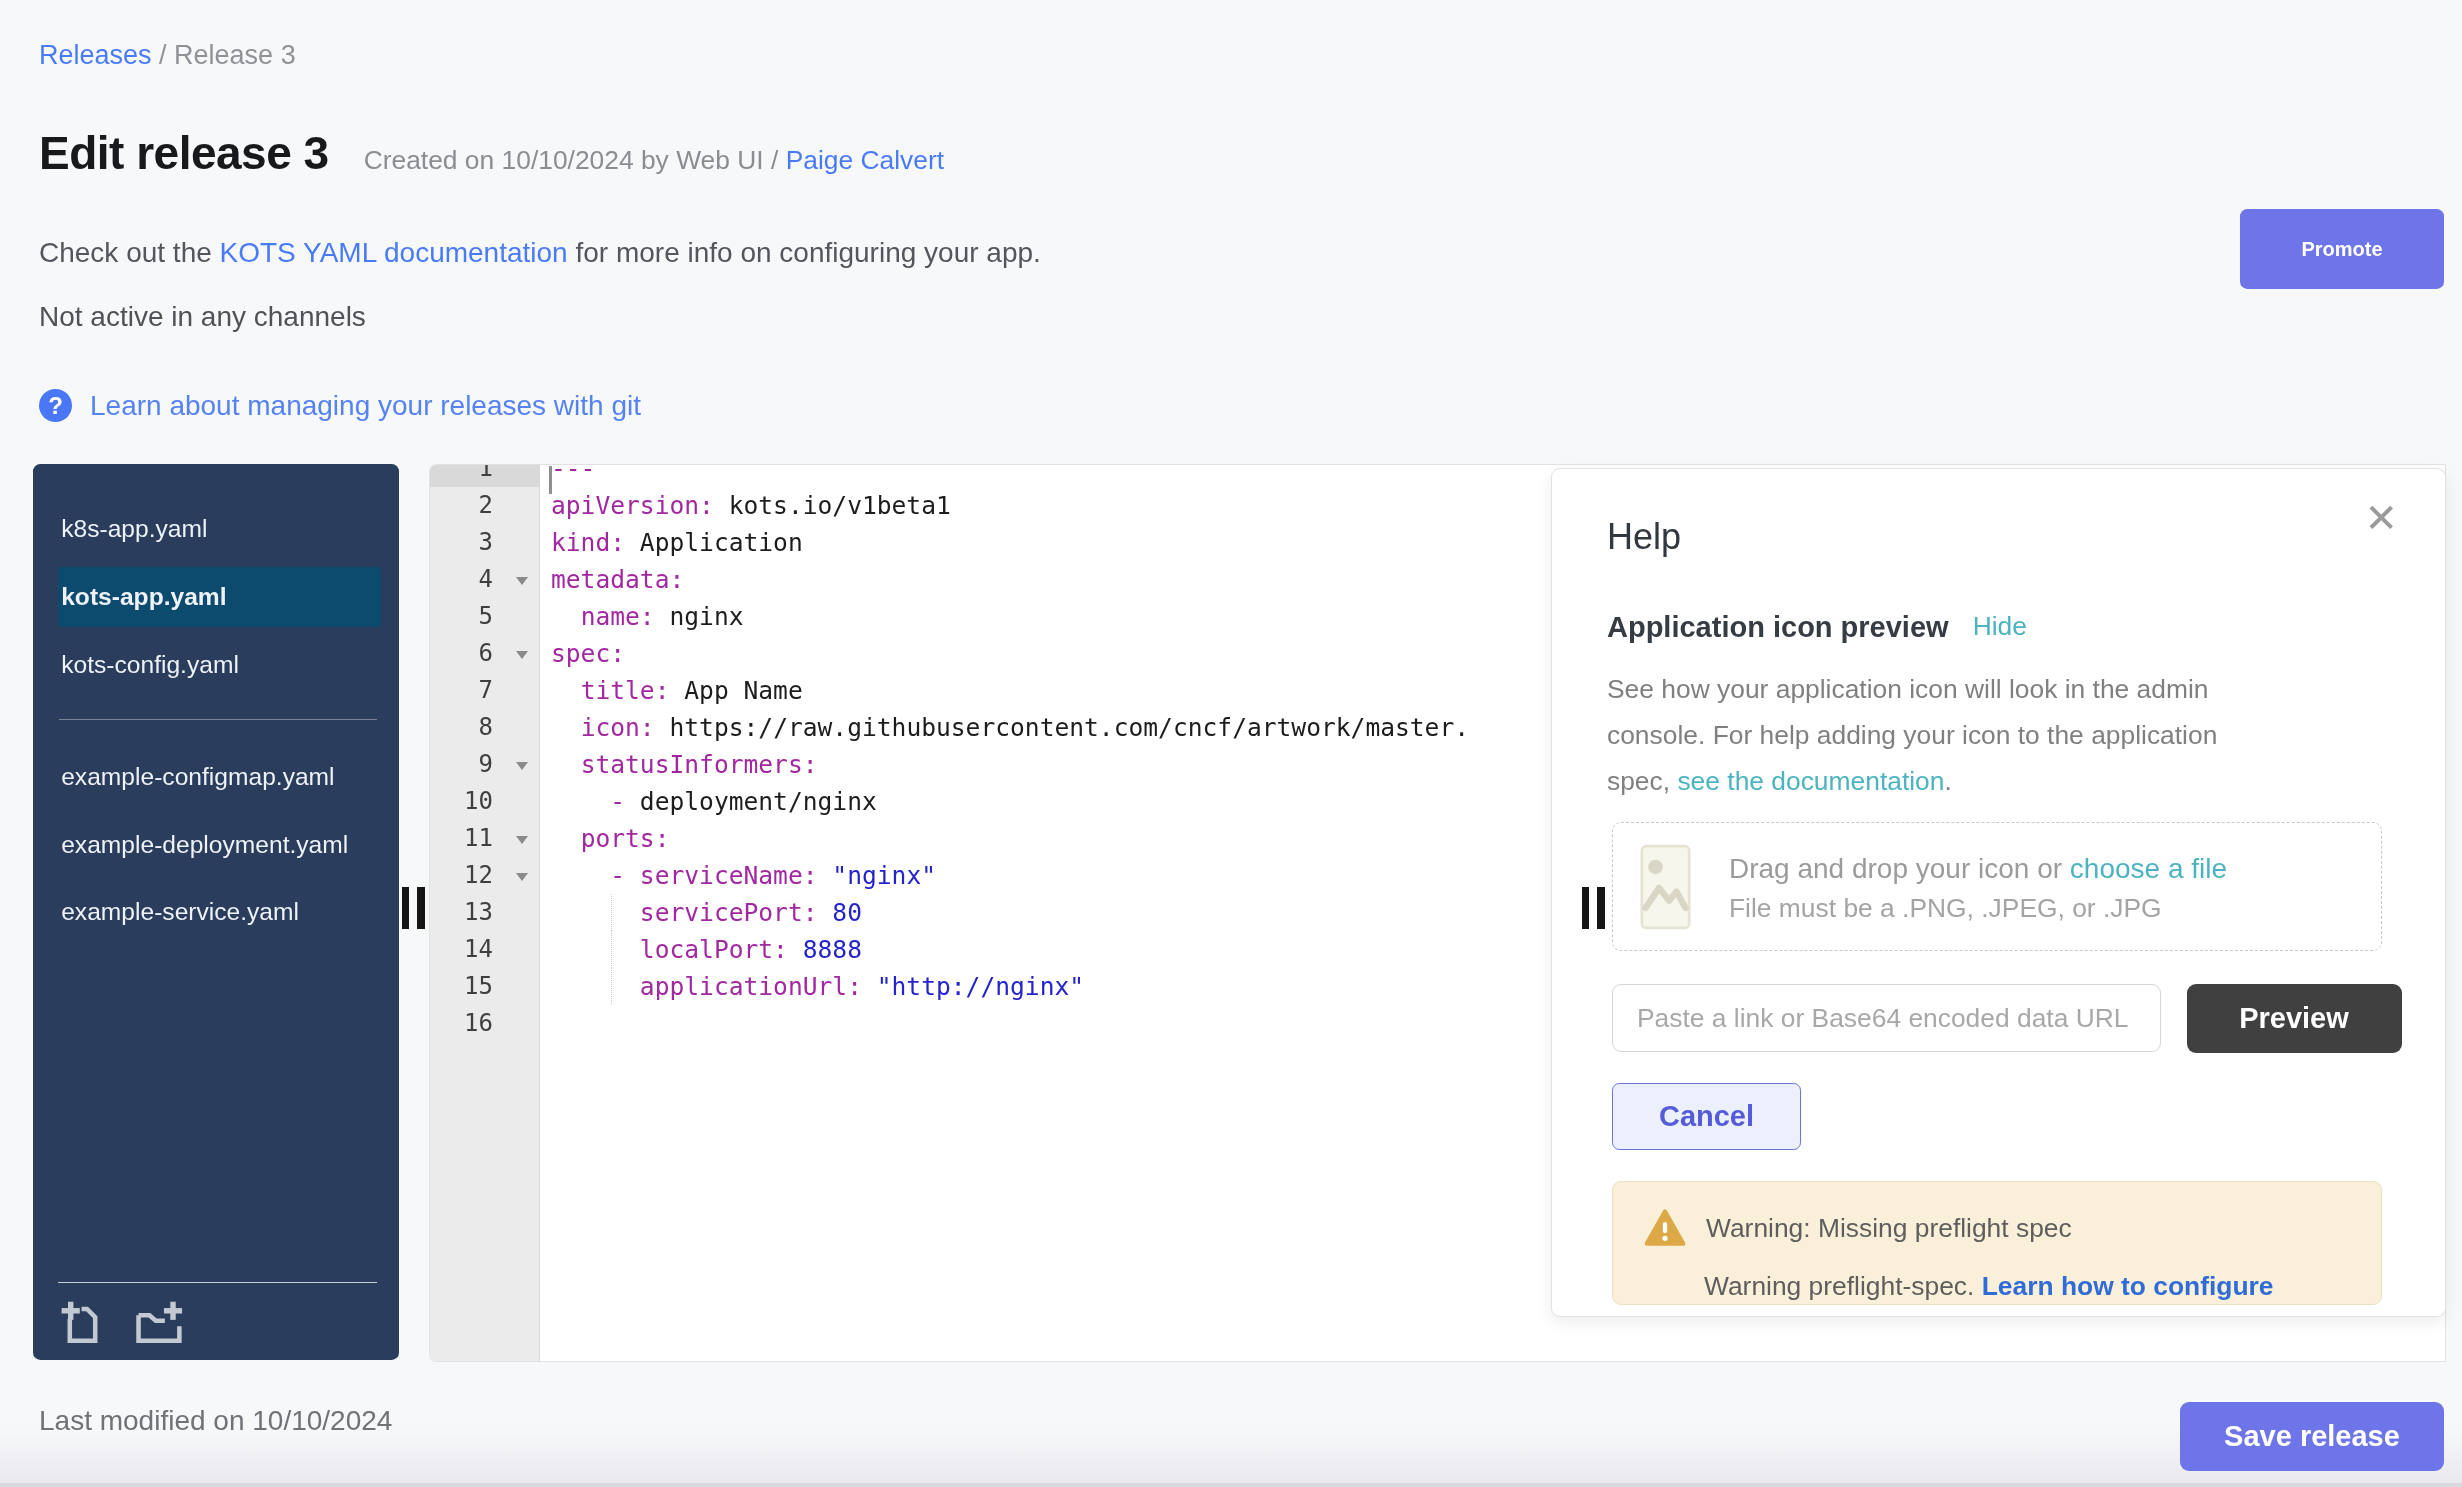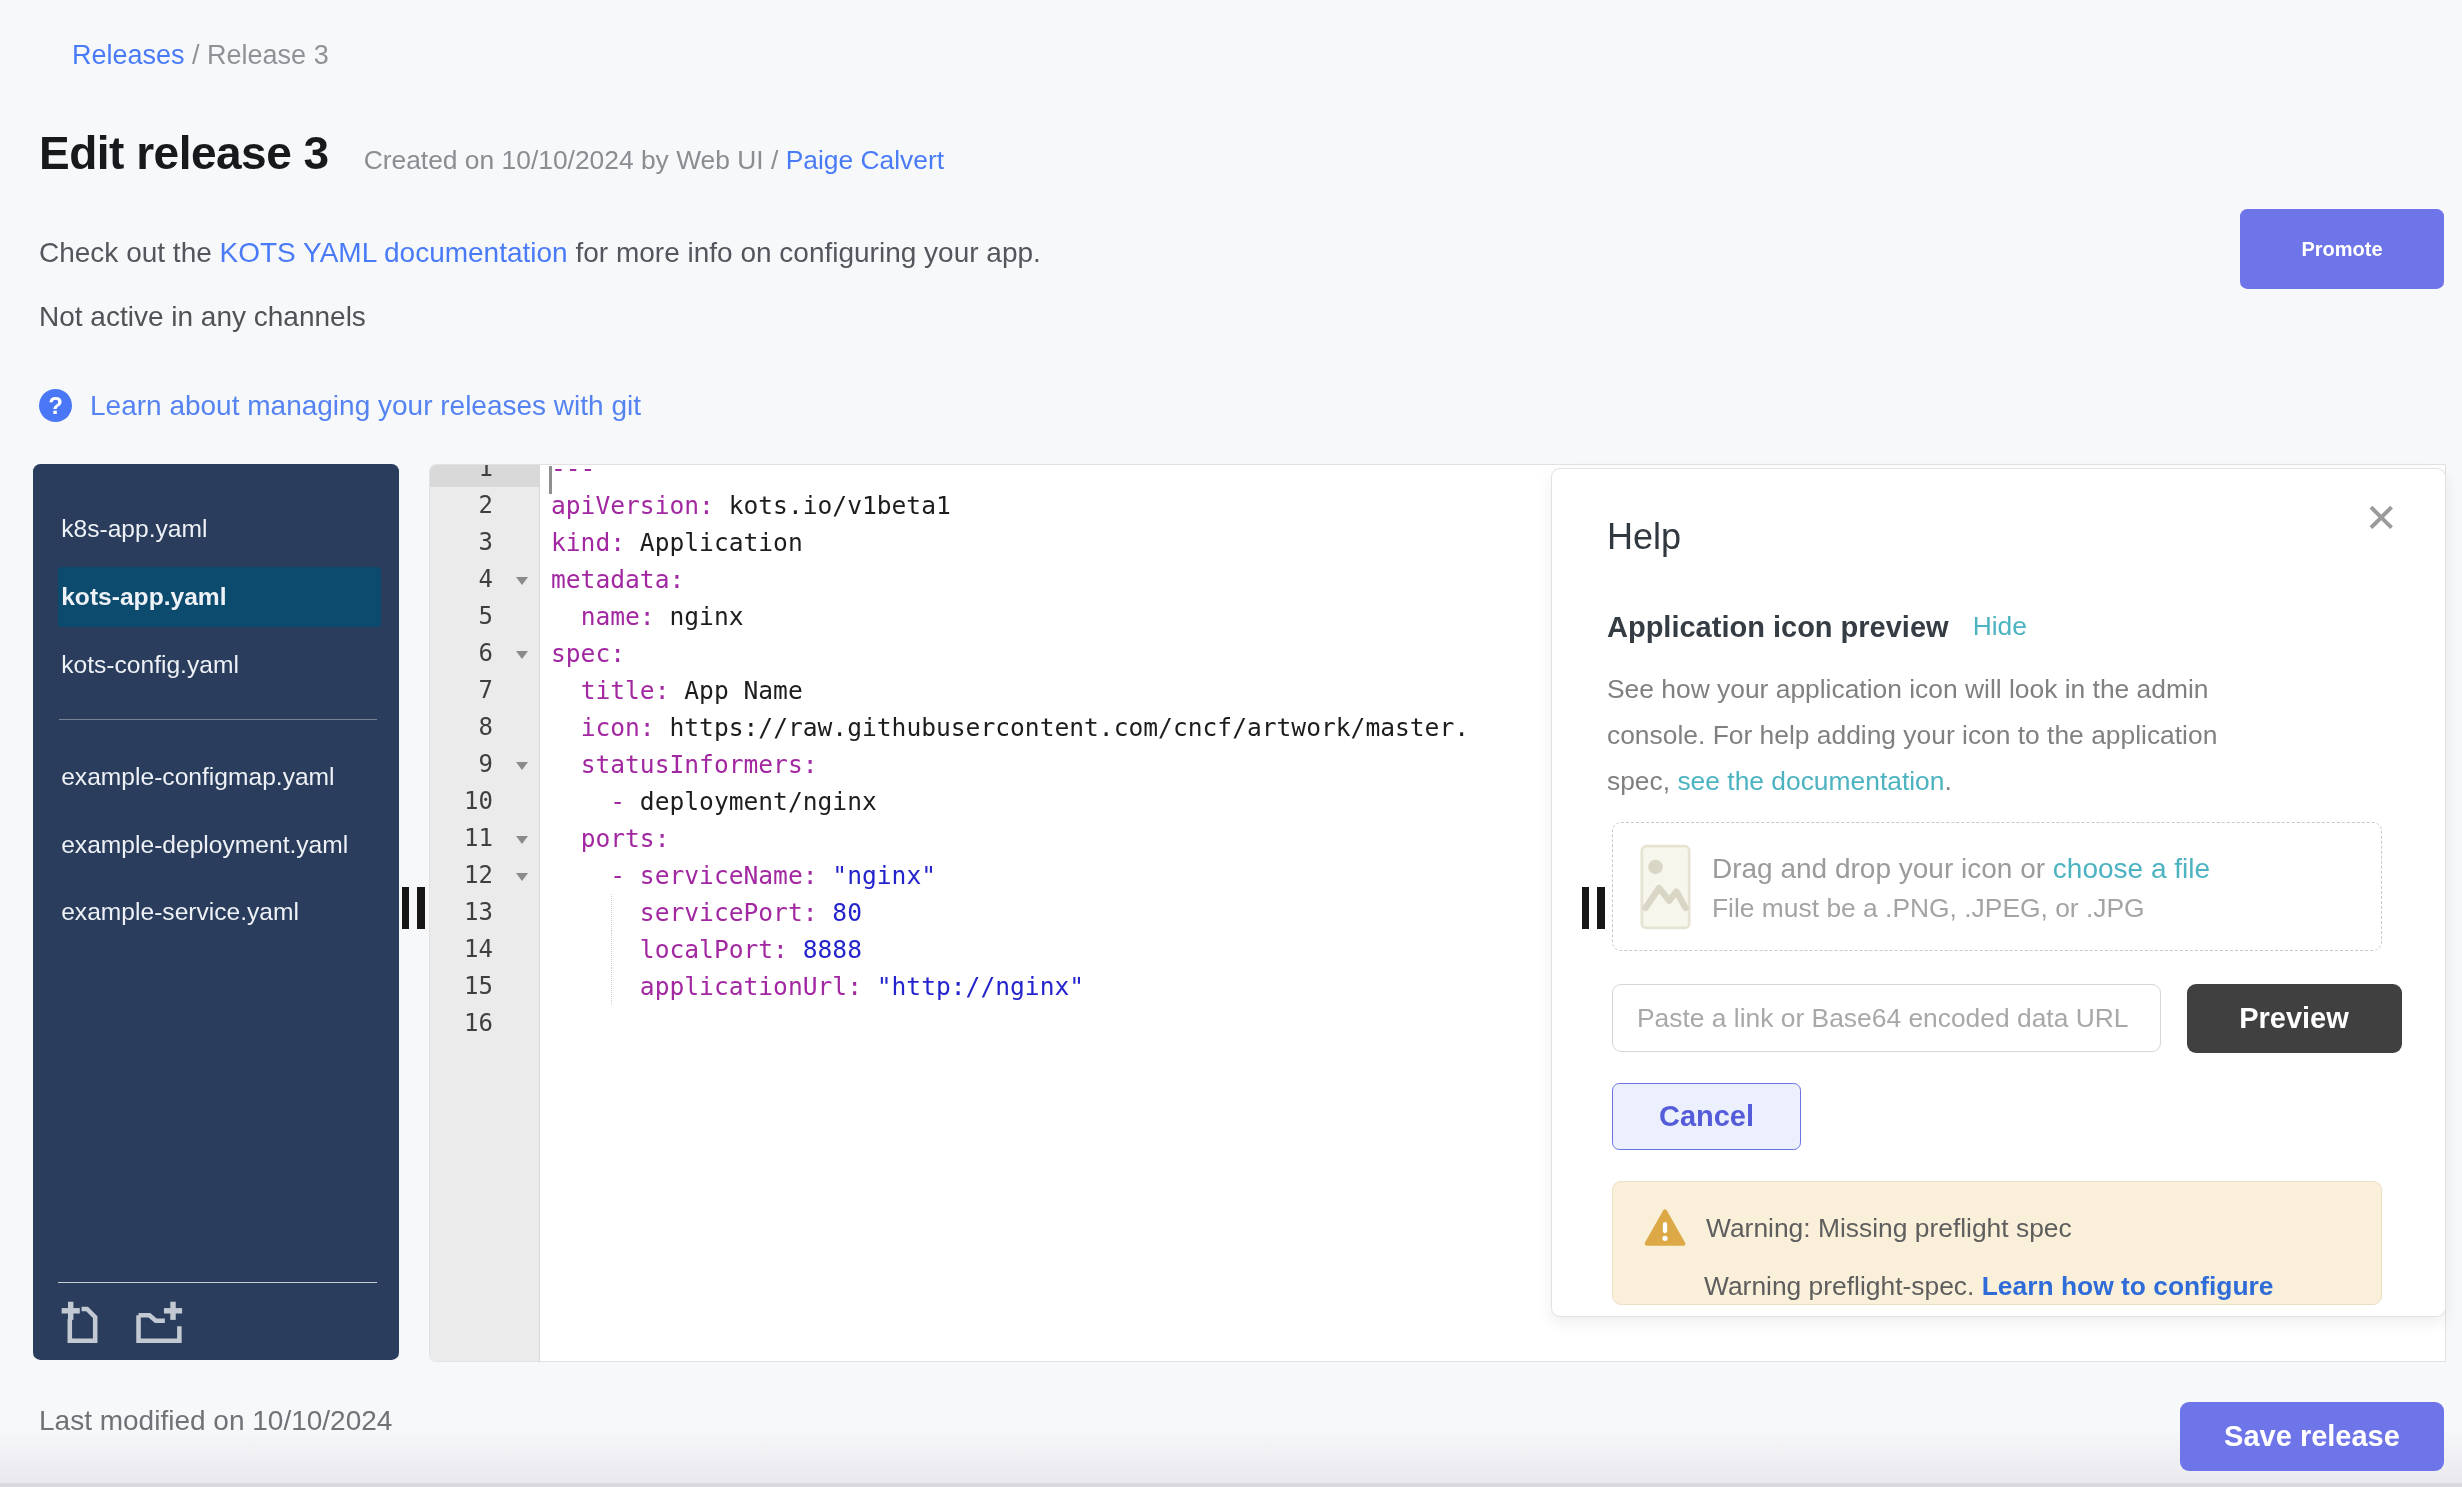--- a/index.html
+++ b/index.html
@@ -3,21 +3,21 @@
 <meta charset="utf-8">
 <style>
   html,body{margin:0;padding:0;}
   body{
     width:2462px;height:1488px;position:relative;overflow:hidden;
     background:#f7f8fa;
     font-family:"Liberation Sans", sans-serif;
     -webkit-font-smoothing:antialiased;
   }
   
-  .breadcrumb{position:absolute;left:39px;top:40px;font-size:27px;color:#8f9297;margin-left:33px;}
+  .breadcrumb{position:absolute;left:39px;top:40px;font-size:27px;color:#8f9297;}
   .breadcrumb a{color:#4a7bf7;text-decoration:none;cursor:pointer;}
   .title-row{position:absolute;left:39px;top:126px;display:flex;align-items:baseline;gap:35px;}
   .page-title{font-size:46px;font-weight:700;color:#17191d;letter-spacing:-0.5px;}
   .created{font-size:26.4px;color:#8a8d92;}
   .created a{color:#4a7bf7;text-decoration:none;cursor:pointer;}
   .check-line{position:absolute;left:39px;top:237px;font-size:28px;color:#53565c;}
   .check-line a{color:#4a7bf7;text-decoration:none;cursor:pointer;}
   .not-active{position:absolute;left:39px;top:301px;font-size:28px;color:#4f5257;}
   .promote-btn{position:absolute;left:2240px;top:209px;width:204px;height:80px;
     background:#6e75e8;border:none;border-radius:7.3px;color:#fff;font-size:20px;font-weight:700;
@@ -70,21 +70,21 @@
   .help-close{position:absolute;right:47px;top:29px;font-size:40px;color:#9b9b9b;cursor:pointer;
     line-height:40px;font-weight:400;}
   .help-title{position:absolute;left:55px;top:47px;font-size:36px;font-weight:500;color:#32383f;}
   .help-sec-row{position:absolute;left:55px;top:142px;display:flex;align-items:flex-start;gap:24px;}
   .help-sec-title{font-size:29px;font-weight:700;color:#363c44;}
   .hide-link{font-size:26.4px;color:#4db3c1;text-decoration:none;cursor:pointer;}
   .help-desc{position:absolute;left:55px;top:197px;width:674px;font-size:26.4px;line-height:46px;color:#808080;}
   .help-desc a{color:#4db3c1;text-decoration:none;cursor:pointer;}
   .dropzone{position:absolute;left:60px;top:353px;width:770px;height:129px;
     border:1.8px dashed #c9c9c9;border-radius:9px;box-sizing:border-box;
-    display:flex;align-items:center;gap:21px;padding-left:27px;cursor:pointer;}
+    display:flex;align-items:center;gap:38px;padding-left:27px;cursor:pointer;}
   .dz-text{font-size:28px;color:#9b9b9b;line-height:42px;}
   .dz-text a{color:#4db3c1;text-decoration:none;cursor:pointer;}
   .dz-sub{font-size:26.4px;color:#a4a4a4;line-height:36px;}
   .url-row{position:absolute;left:60px;top:515px;display:flex;gap:25.5px;}
   .url-input{width:499px;height:66px;border:1.8px solid #d6d6d6;border-radius:9px;
     font-size:26.4px;color:#555;padding:0 24px;font-family:"Liberation Sans",sans-serif;outline:none;}
   .url-input::placeholder{color:#a8a8a8;}
   .preview-btn{width:215px;height:69px;background:#404040;border:none;border-radius:9px;
     color:#fff;font-size:29px;font-weight:700;font-family:"Liberation Sans",sans-serif;cursor:default;}
   .cancel-btn{position:absolute;left:60px;top:614px;width:189px;height:67px;

